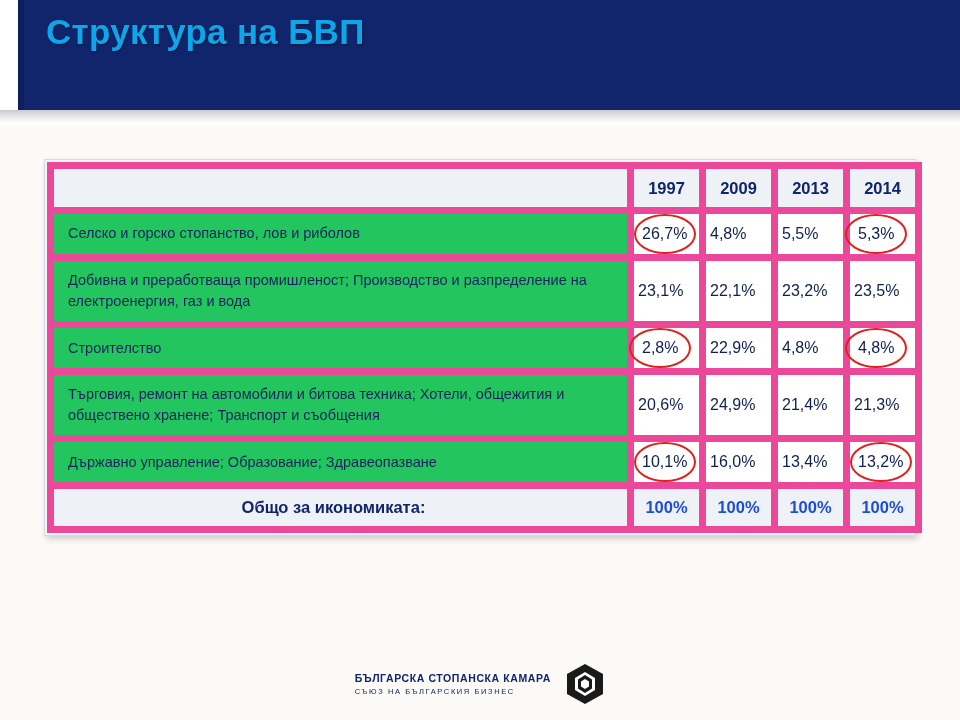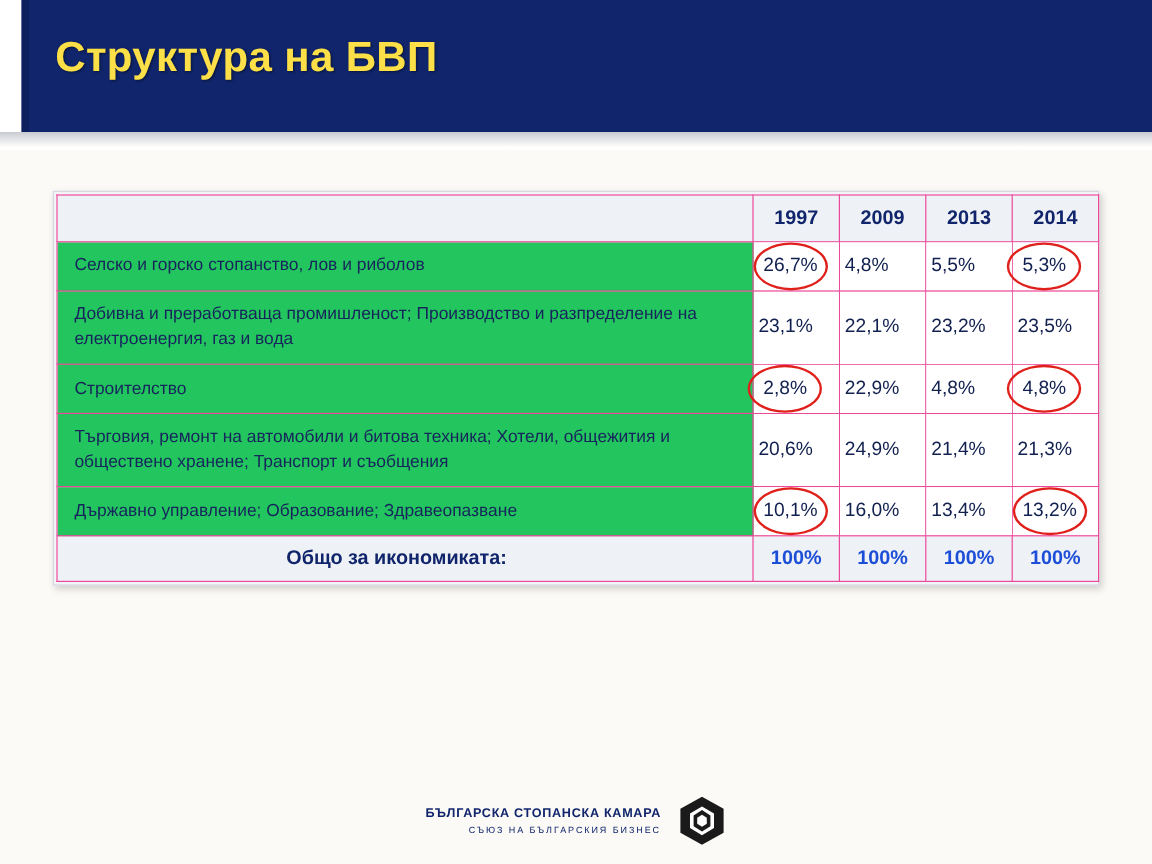--- a/index.html
+++ b/index.html
@@ -35,23 +35,23 @@
     position: absolute;
     left: 18px;
     top: 0;
     width: 6px;
     height: 110px;
     background: #0d1f5c;
   }
   .slide-title {
     position: absolute;
     left: 46px;
-    top: 28px;
+    top: 12px;
     font-size: 35px;
-    color: #fde047;
+    color: #0ea5e9;
     font-weight: bold;
     letter-spacing: 0.3px;
     text-shadow: 1px 1px 2px rgba(0,0,0,0.45);
     white-space: nowrap;
   }
   .header-shadow {
     position: absolute;
     left: 0;
     top: 110px;
     width: 960px;
@@ -82,21 +82,21 @@
   table.gdp {
     border-collapse: collapse;
     width: 100%;
     table-layout: fixed;
     background: #ffffff;
   }
   table.gdp col.c-label { width: 580px; }
   table.gdp col.c-year  { width: 72px; }
 
   table.gdp th, table.gdp td {
-    border: 1px solid #ec4899;
+    border: 7px solid #ec4899;
     padding: 0;
     vertical-align: middle;
   }
   thead th {
     background: #eef1f5;
     color: #10256b;
     font-size: 16.5px;
     font-weight: bold;
     text-align: center;
     height: 38px;
@@ -166,21 +166,21 @@
     text-align: center;
   }
   .logo-inner {
     display: inline-block;
     position: relative;
     height: 44px;
   }
   .logo-text-block {
     display: inline-block;
     vertical-align: middle;
-    text-align: right;
+    text-align: left;
     padding-right: 10px;
   }
   .logo-text-block .l1 {
     color: #10256b;
     font-weight: bold;
     font-size: 10.5px;
     letter-spacing: 0.6px;
     white-space: nowrap;
   }
   .logo-text-block .l2 {

